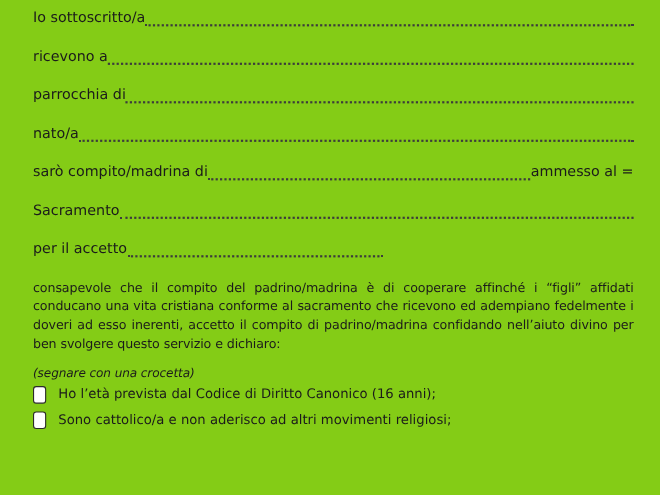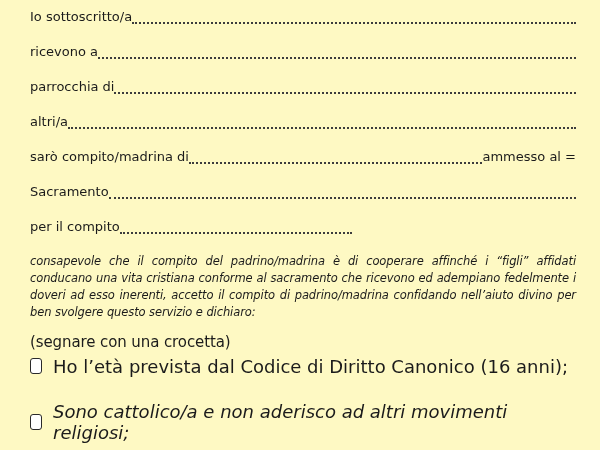--- a/index.html
+++ b/index.html
@@ -12,21 +12,21 @@
     height: 450px;
     font-family: "DejaVu Sans", sans-serif;
     color: #1b1b1b;
     overflow: hidden;
   }
   .page {
     box-sizing: border-box;
     width: 600px;
     height: 450px;
     padding: 8px 24px 0 30px;
-    background: #fef9c3;
+    background: #84cc16;
   }
   
   .fline {
     display: flex;
     align-items: flex-end;
     height: 18px;
     margin-bottom: 17px;
     font-size: 13px;
   }
   .lbl {
@@ -45,36 +45,35 @@
   .dots.fill { flex: 1 1 auto; }
   .dots.w-num { width: 56px; flex: none; }
   .dots.w-day { width: 232px; flex: none; }
   
   .para {
     margin-top: 6px;
     font-size: 11.5px;
     letter-spacing: -0.1px;
     line-height: 17px;
     text-align: justify;
-    font-style: italic;
   }
   
   .note {
-    font-size: 15px;
+    font-size: 11px;
+    font-style: italic;
     letter-spacing: -0.1px;
   }
   .check-item {
     display: flex;
-    align-items: center;
+    align-items: flex-start;
     margin-top: 5px;
-    font-size: 18px;
+    font-size: 12px;
   }
   .check-item + .check-item {
-    margin-top: 24px;
-    font-style: italic;
+    margin-top: 7px;
   }
   .checkbox {
     box-sizing: border-box;
     width: 12px;
     height: 16px;
     border: 1.6px solid #2a2a2a;
     border-radius: 3px;
     margin-right: 11px;
     flex: none;
     background: #ffffff;
@@ -95,37 +94,37 @@
     <span class="dots fill"></span>
   </div>
 
 
   <div class="fline">
     <span class="lbl">parrocchia di</span>
     <span class="dots fill"></span>
   </div>
 
   <div class="fline">
-    <span class="lbl">altri/a</span>
+    <span class="lbl">nato/a</span>
     <span class="dots fill"></span>
   </div>
 
   <div class="fline">
     <span class="lbl">sarò compito/madrina di</span>
     <span class="dots fill"></span>
     <span class="suffix">ammesso al =</span>
   </div>
 
   <div class="fline">
     <span class="lbl">Sacramento</span>
     <span class="dots fill"></span>
   </div>
 
   <div class="fline">
-    <span class="lbl">per il compito</span>
+    <span class="lbl">per il accetto</span>
     <span class="dots w-day"></span>
   </div>
 
   <p class="para">consapevole che il compito del padrino/madrina è di cooperare affinché i “figli” affidati conducano una vita cristiana conforme al sacramento che ricevono ed adempiano fedelmente i doveri ad esso inerenti, accetto il compito di padrino/madrina confidando nell’aiuto divino per ben svolgere questo servizio e dichiaro:</p>
 
   <div class="note">(segnare con una crocetta)</div>
 
   <div class="check-item">
     <span class="checkbox"></span>
     <span>Ho l’età prevista dal Codice di Diritto Canonico (16 anni);</span>

